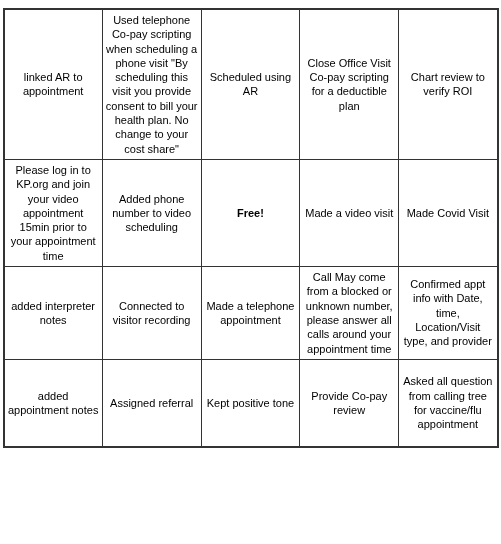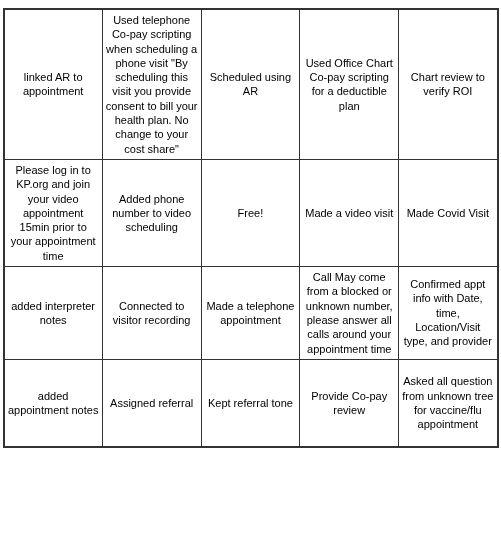--- a/index.html
+++ b/index.html
@@ -36,21 +36,21 @@
       width: 99px;
       height: 88px;
       text-align: center;
       vertical-align: middle;
       padding: 3px;
       font-size: 11px;
       line-height: 1.3;
     }
     .free-cell {
       font-size: 20px;
-      font-weight: normal;
+      font-weight: bold;
     }
     .small-text {
       font-size: 8.5px;
       line-height: 1.25;
     }
   </style>
 </head>
 <body>
 
 <div class="bingo-title">
@@ -60,38 +60,38 @@
   <span></span>
   <span></span>
 </div>
 
 <table class="bingo-grid">
   <tbody id="grid-body">
       <tr>
         <td>linked AR to appointment</td>
         <td class="small-text">Used telephone Co-pay scripting when scheduling a phone visit "By scheduling this visit you provide consent to bill your health plan. No change to your cost share"</td>
         <td>Scheduled using AR</td>
-        <td>Used Office Chart Co-pay scripting for a deductible plan</td>
+        <td>Close Office Visit Co-pay scripting for a deductible plan</td>
         <td>Chart review to verify ROI</td>
       </tr>
       <tr>
         <td class="small-text">Please log in to KP.org and join your video appointment 15min prior to your appointment time</td>
         <td>Added phone number to video scheduling</td>
         <td class="free-cell">Free!</td>
         <td>Made a video visit</td>
         <td>Made Covid Visit</td>
       </tr>
       <tr>
         <td>added interpreter notes</td>
         <td>Connected to visitor recording</td>
         <td>Made a telephone appointment</td>
         <td class="small-text">Call May come from a blocked or unknown number, please answer all calls around your appointment time</td>
         <td class="small-text">Confirmed appt info with Date, time, Location/Visit type, and provider</td>
       </tr>
       <tr>
         <td>added appointment notes</td>
         <td>Assigned referral</td>
-        <td>Kept referral tone</td>
+        <td>Kept positive tone</td>
         <td>Provide Co-pay review</td>
-        <td class="small-text">Asked all question from unknown tree for vaccine/flu appointment</td>
+        <td class="small-text">Asked all question from calling tree for vaccine/flu appointment</td>
       </tr>
     </tbody>
 </table>
 
 </body></html>

